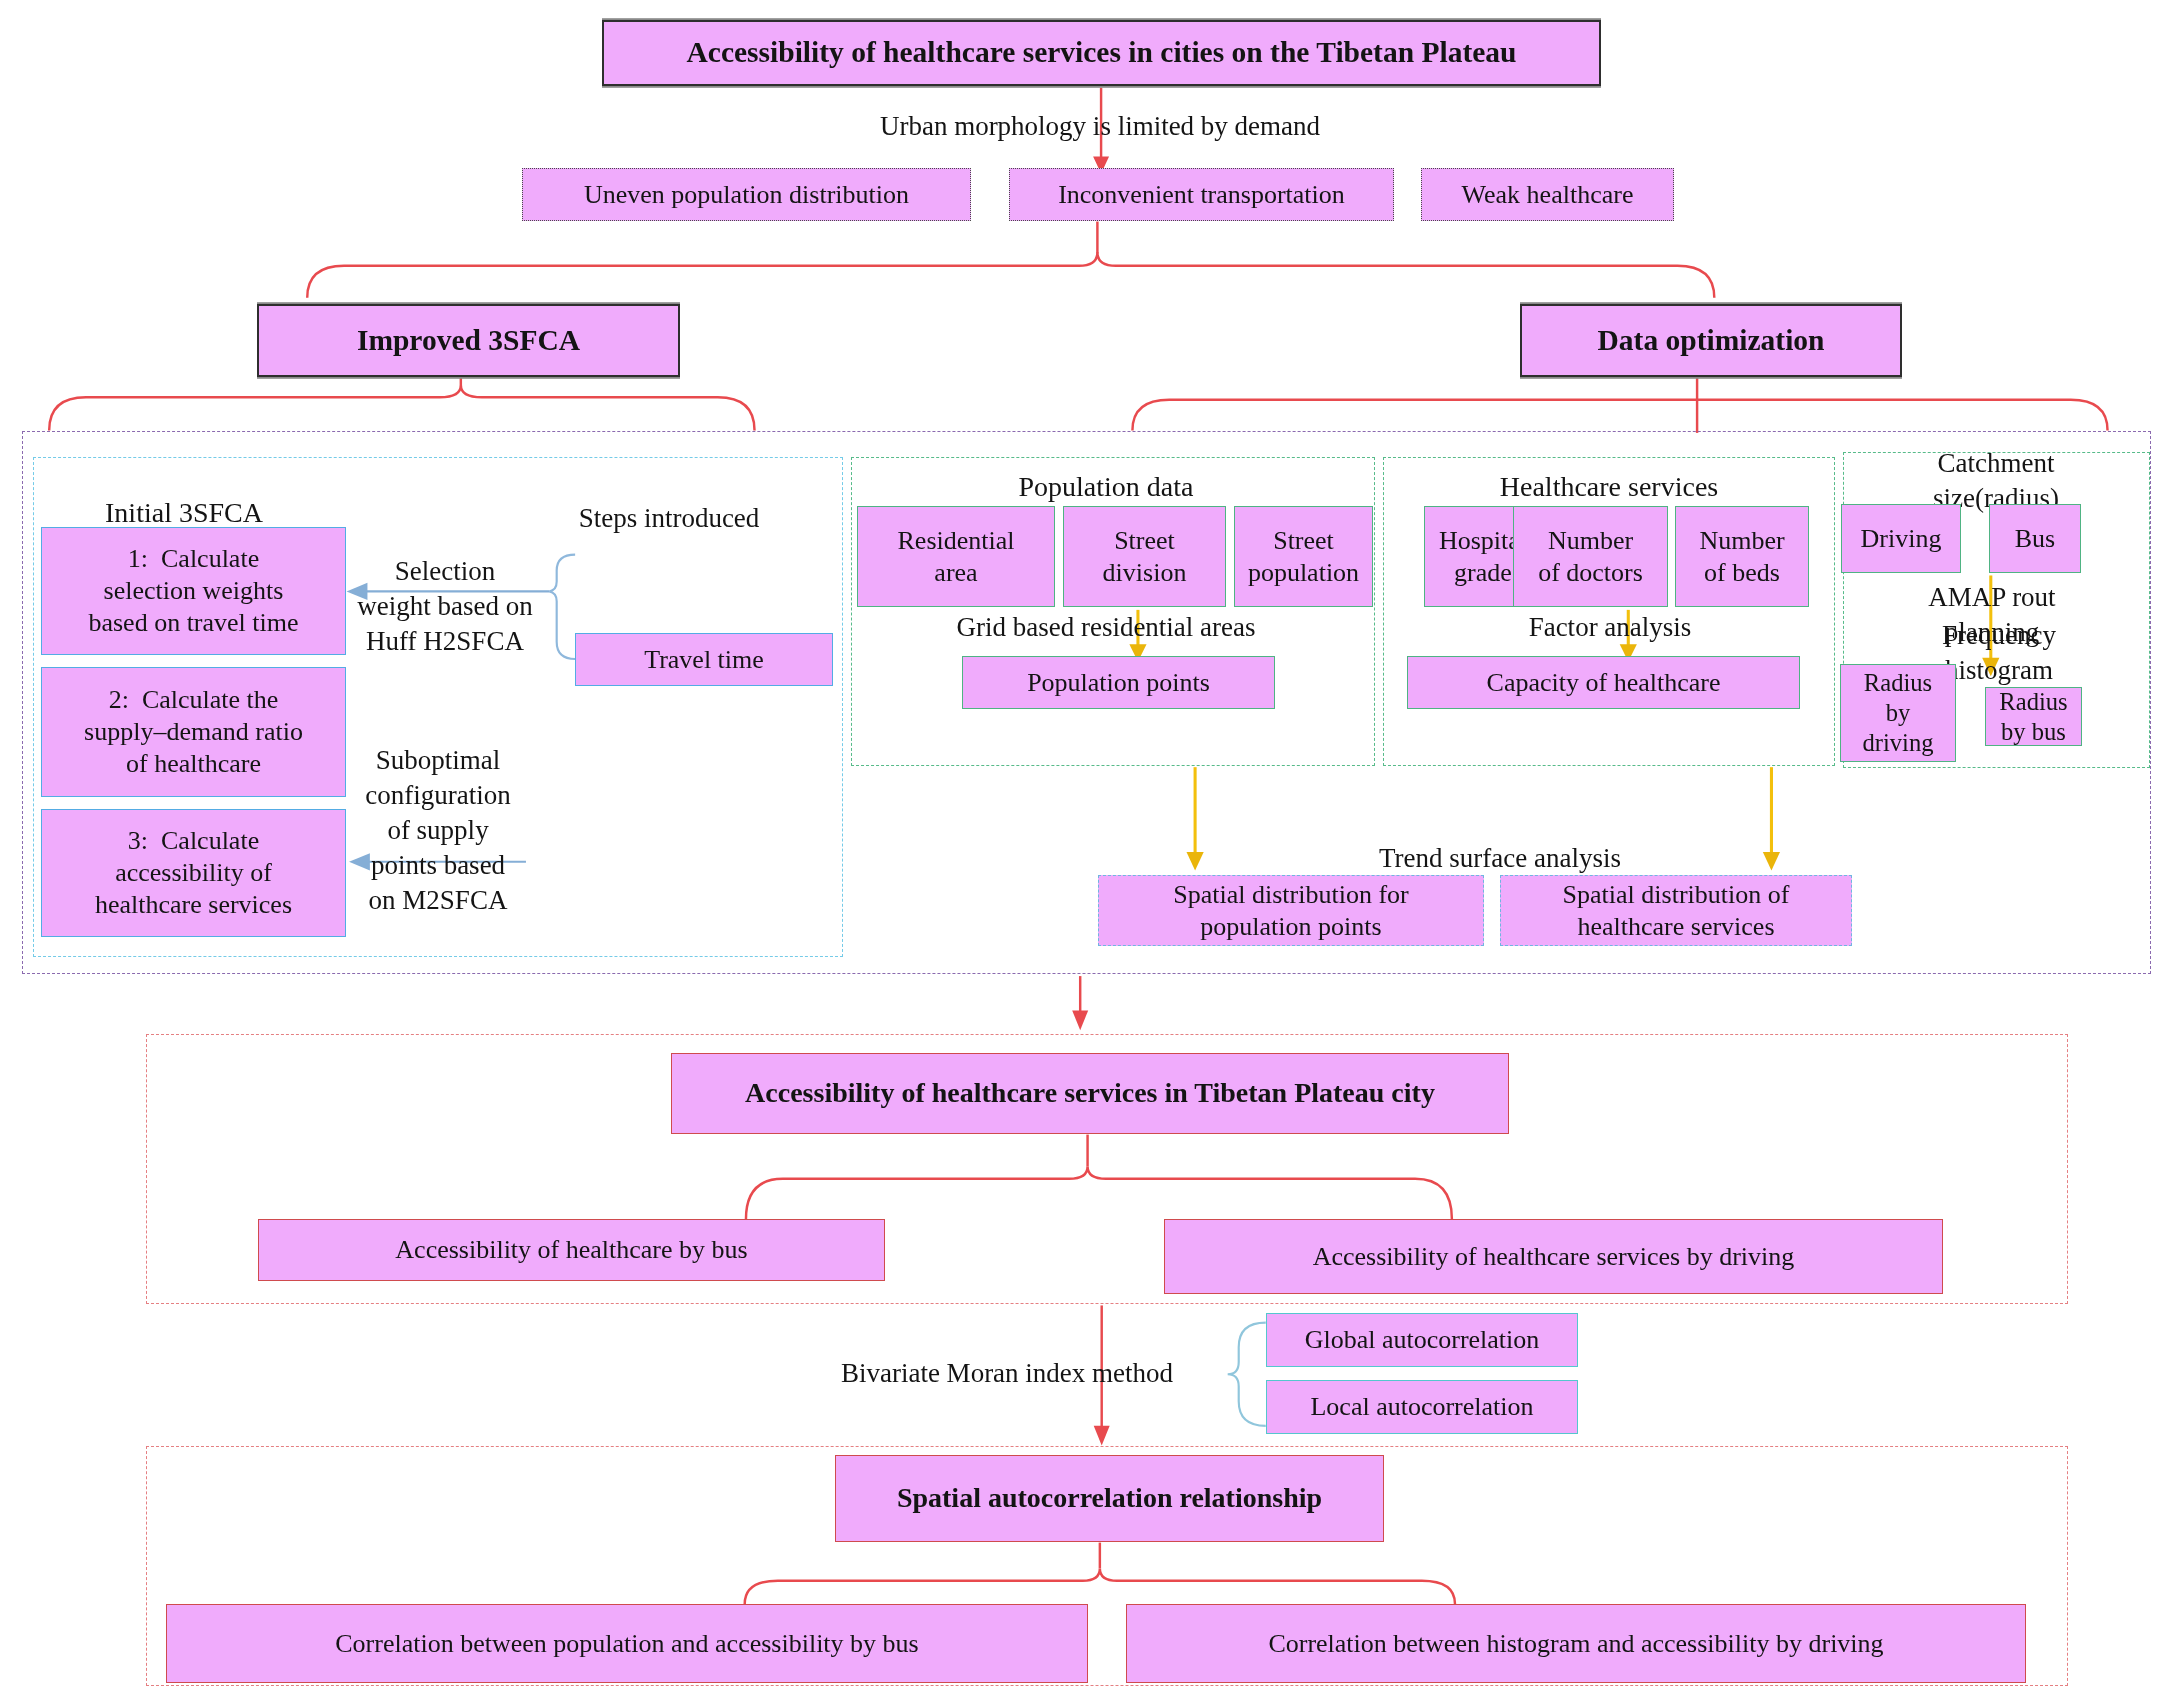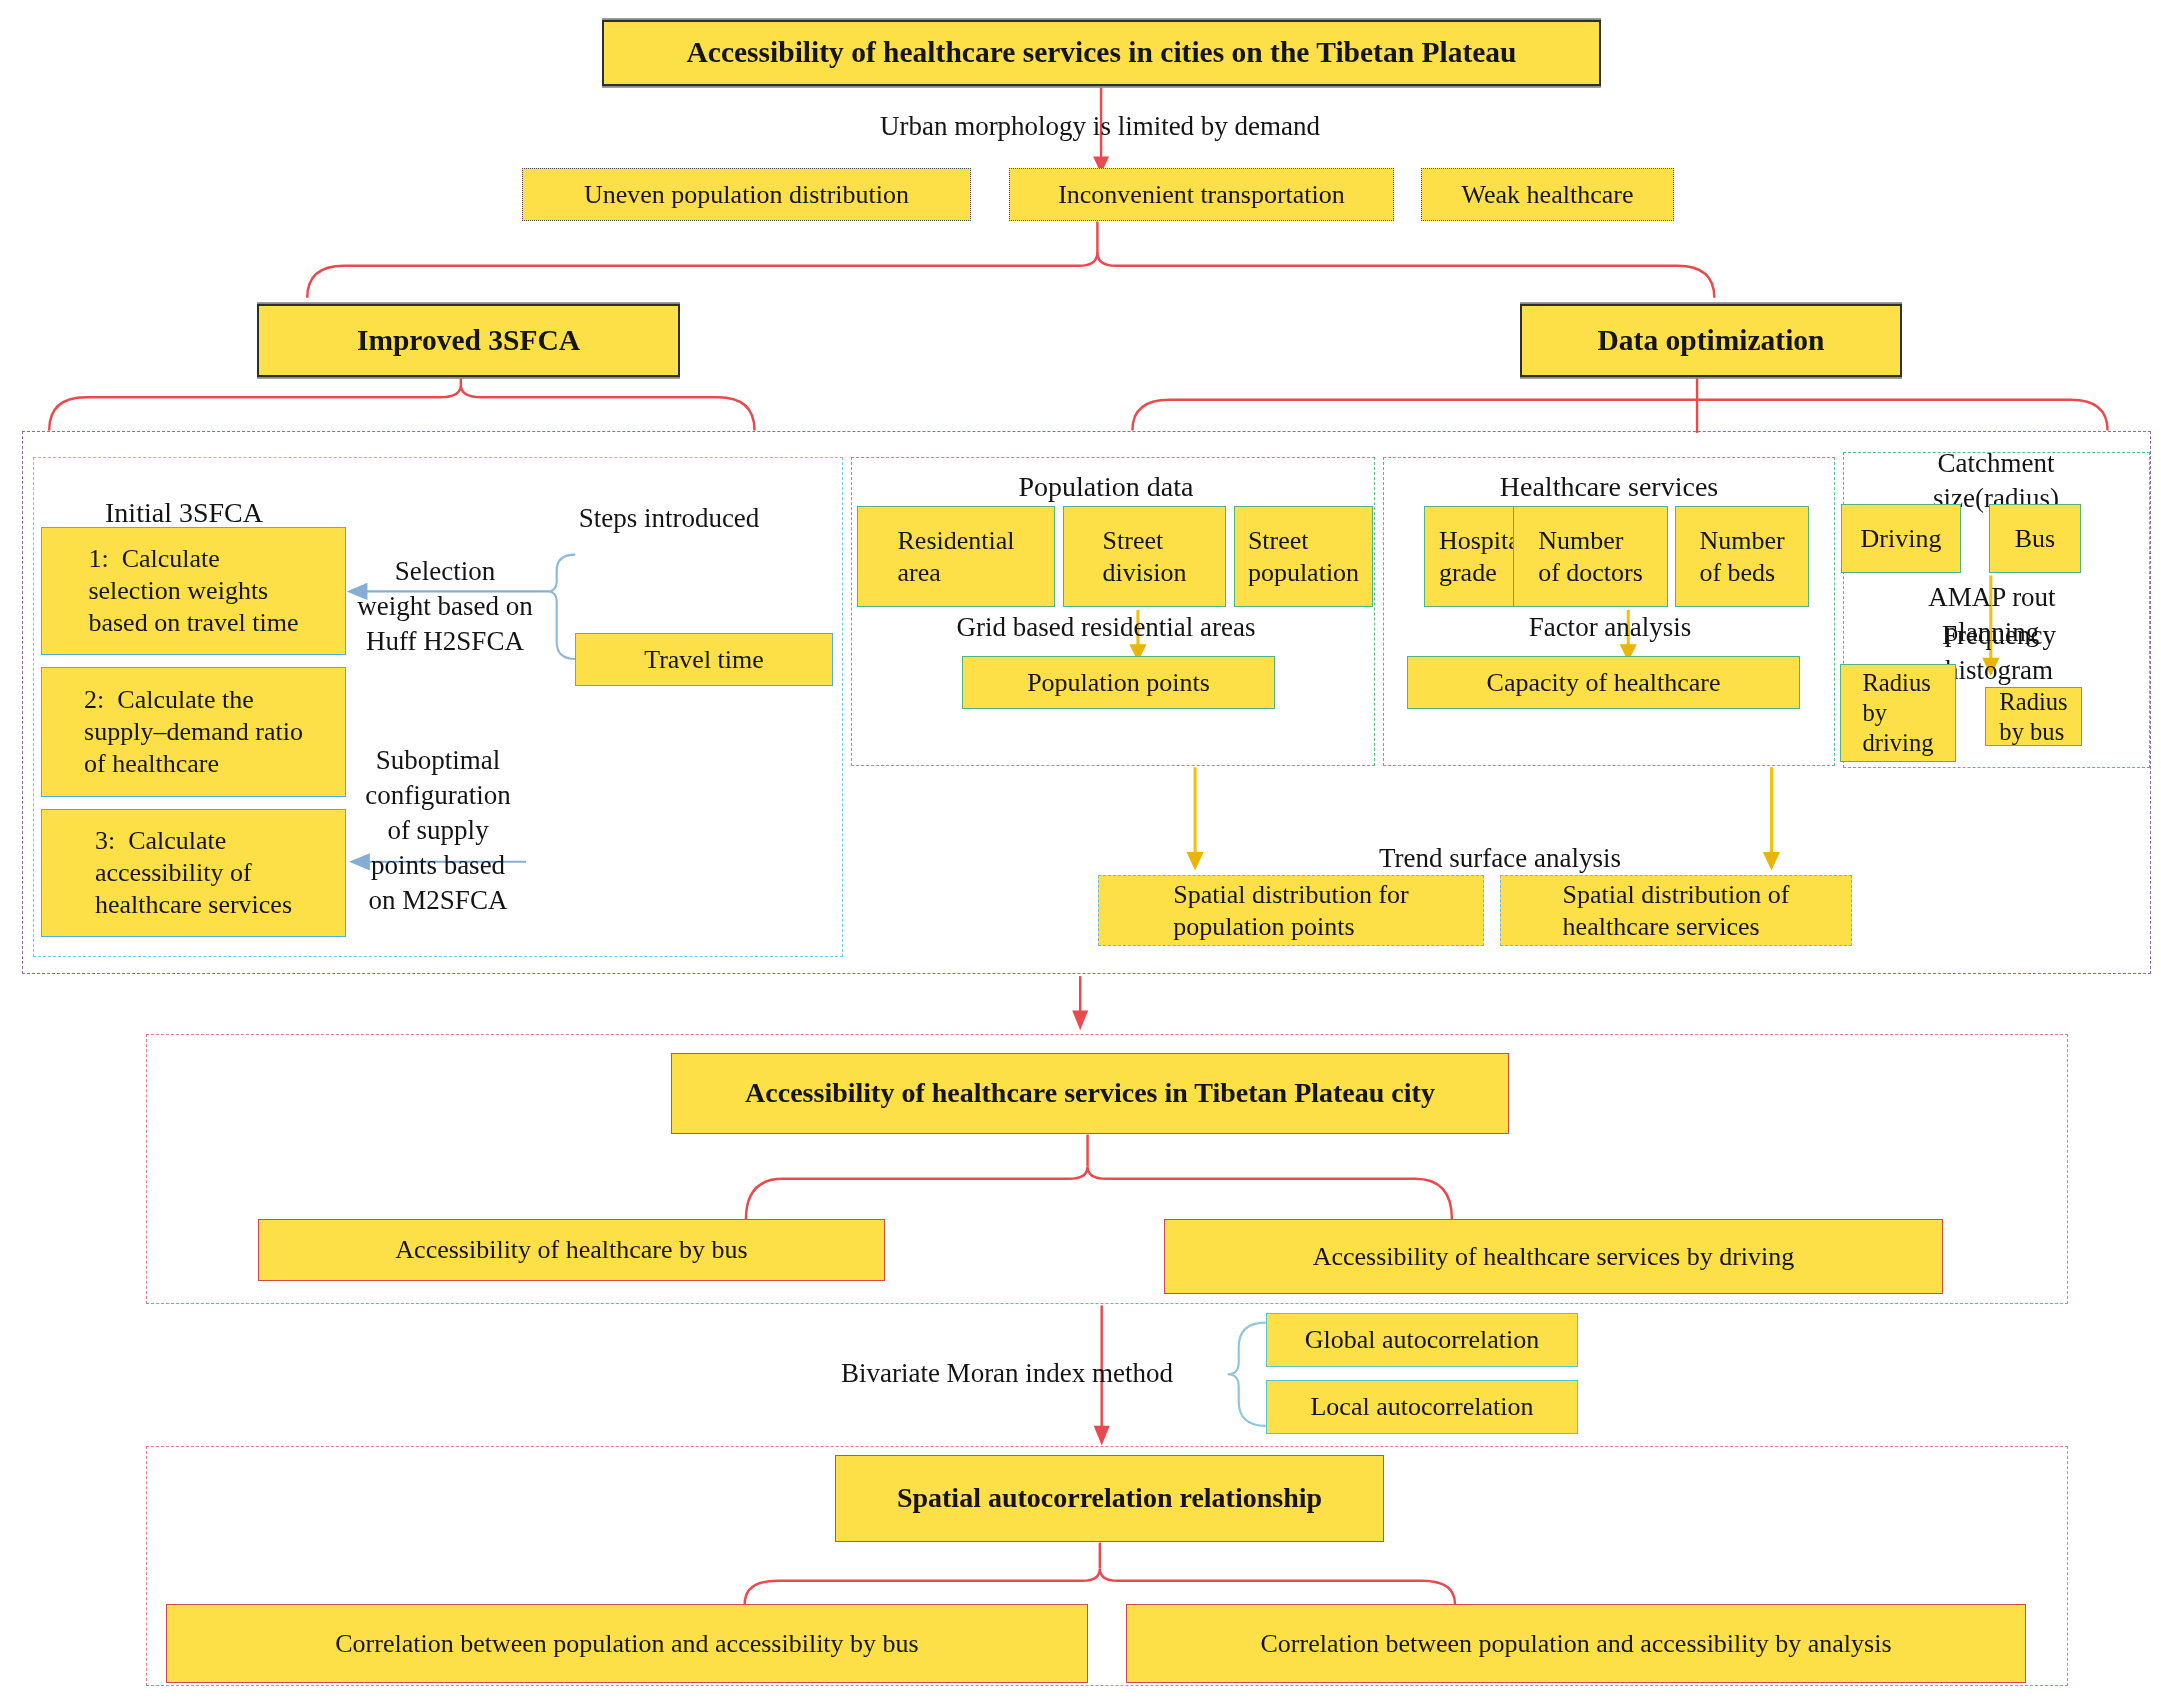--- a/index.html
+++ b/index.html
@@ -4,21 +4,21 @@
 <style>
   html,body{margin:0;padding:0;background:#ffffff;}
   #canvas{
     position:relative;width:2161px;height:1707px;background:#ffffff;overflow:hidden;
     font-family:"Liberation Serif","DejaVu Serif",serif;color:#141414;
   }
   #wires{position:absolute;left:0;top:0;z-index:0;}
   .box{
     position:absolute;box-sizing:border-box;z-index:2;
     display:flex;align-items:center;justify-content:center;
-    text-align:left;background:#fde047;white-space:pre-wrap;
+    text-align:center;background:#f0abfc;white-space:pre-wrap;
     font-size:26px;line-height:1.22;
   }
   .lbl{
     position:absolute;z-index:2;transform:translate(-50%,-50%);
     text-align:center;white-space:pre-line;font-size:27px;line-height:1.3;
   }
   .panel{position:absolute;box-sizing:border-box;z-index:1;background:transparent;}
   .bold{font-weight:bold;}
   .f46{font-size:28px;}
   .f48{font-size:29.5px;}
@@ -166,16 +166,16 @@
   <div class="box b-red" style="left:258px;top:1219px;width:627px;height:62px">Accessibility of healthcare by bus</div>
   <div class="box b-red" style="left:1164px;top:1219px;width:779px;height:75px">Accessibility of healthcare services by driving</div>
 
   <div class="lbl" style="left:1007px;top:1374px">Bivariate Moran index method</div>
   <div class="box b-cyan" style="left:1266px;top:1313px;width:312px;height:54px">Global autocorrelation</div>
   <div class="box b-cyan" style="left:1266px;top:1380px;width:312px;height:54px">Local autocorrelation</div>
 
   <div class="panel p-red" style="left:146px;top:1446px;width:1922px;height:240px"></div>
   <div class="box b-red bold f46" style="left:835px;top:1455px;width:549px;height:87px">Spatial autocorrelation relationship</div>
   <div class="box b-red" style="left:166px;top:1604px;width:922px;height:79px">Correlation between population and accessibility by bus</div>
-  <div class="box b-red" style="left:1126px;top:1604px;width:900px;height:79px">Correlation between population and accessibility by analysis</div>
+  <div class="box b-red" style="left:1126px;top:1604px;width:900px;height:79px">Correlation between histogram and accessibility by driving</div>
 
 </div>
 
 
 </body></html>

